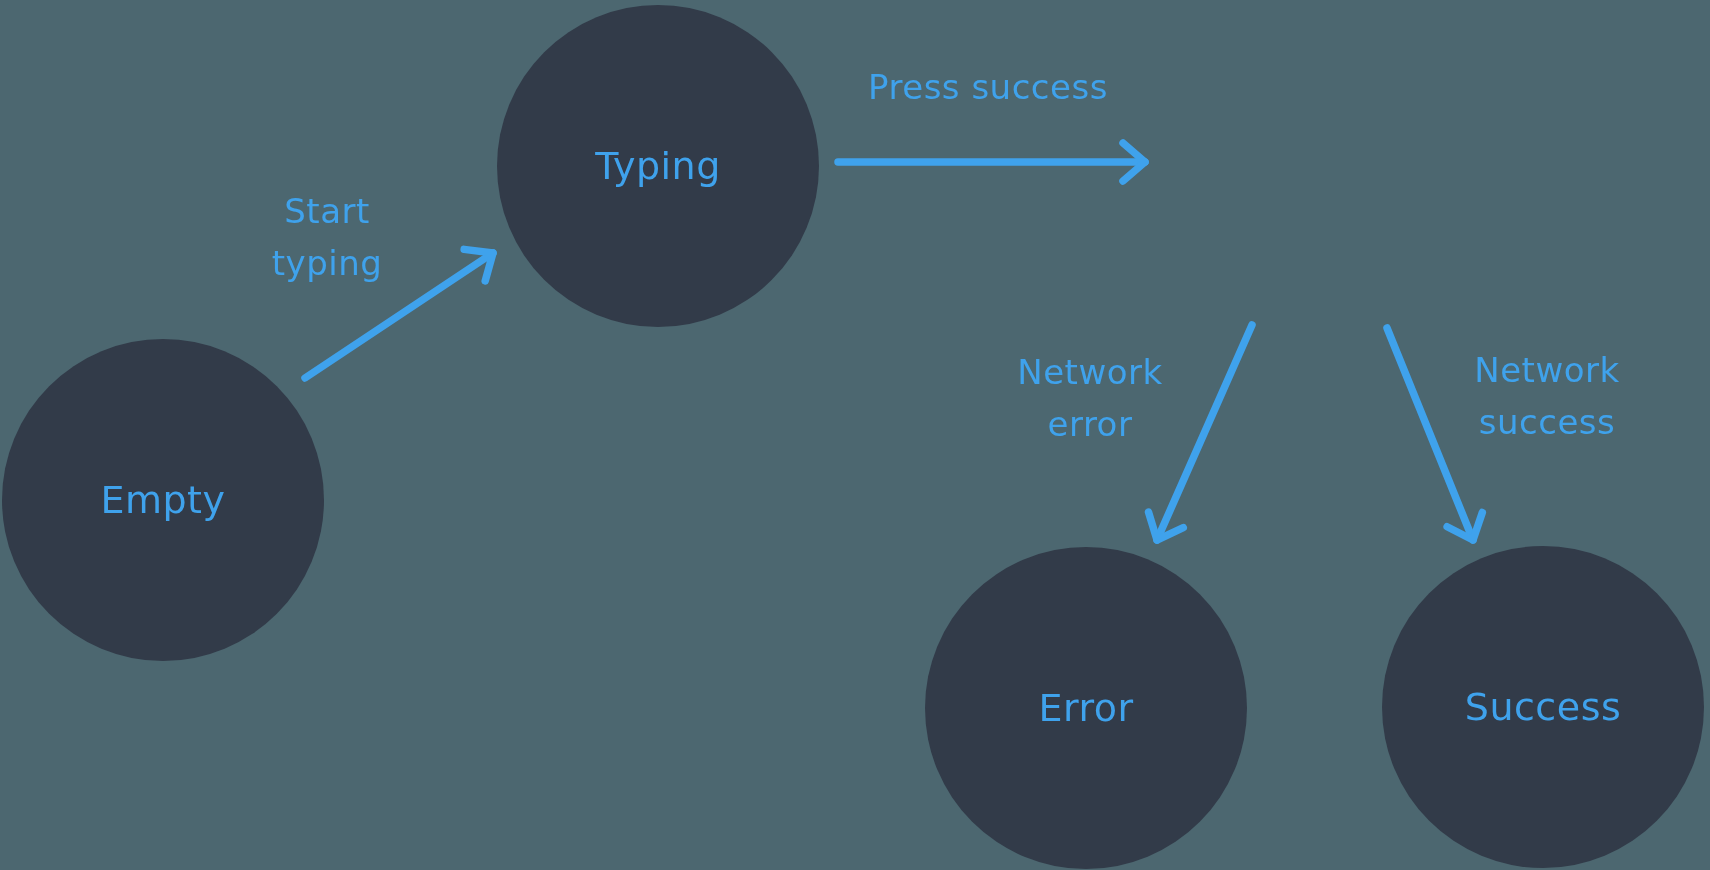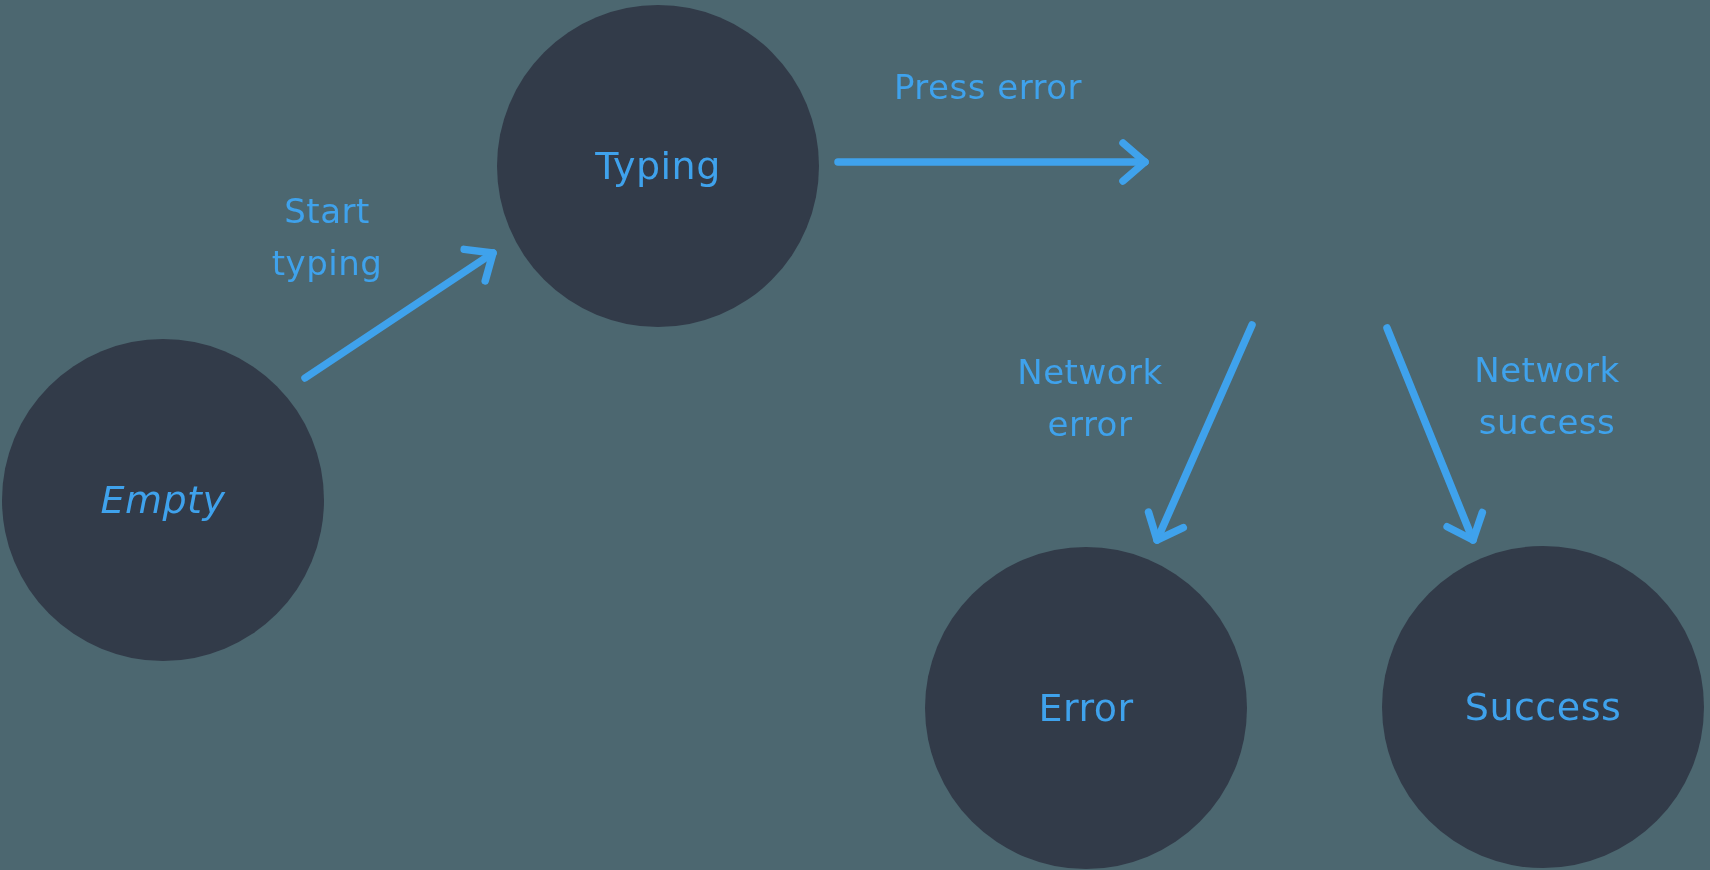--- a/index.html
+++ b/index.html
@@ -84,21 +84,21 @@
       <line class="arrow" x1="838" y1="162" x2="1145" y2="162" marker-end="url(#chevron)"></line>
     </g>
     <g>
       <line class="arrow" x1="1252" y1="325" x2="1157" y2="540" marker-end="url(#chevron)"></line>
     </g>
     <g>
       <line class="arrow" x1="1387" y1="328" x2="1473" y2="540" marker-end="url(#chevron)"></line>
     </g>
   </svg>
 
-  <div class="node" style="left:2px; top:339px;font-style:italic;">
+  <div class="node" style="left:2px; top:339px;">
     <span class="node-label">Empty</span>
   </div>
 
   <div class="node" style="left:497px; top:5px;">
     <span class="node-label">Typing</span>
   </div>
 
 
   <div class="node" style="left:925px; top:547px;">
     <span class="node-label">Error</span>
@@ -107,21 +107,21 @@
   <div class="node" style="left:1382px; top:546px;">
     <span class="node-label">Success</span>
   </div>
 
   <div class="edge-label" style="left:197px; top:185px; width:260px;text-align:center;">
     <div>Start</div>
     <div>typing</div>
   </div>
 
   <div class="edge-label" style="left:848px; top:61px; width:280px;">
-    <div>Press error</div>
+    <div>Press success</div>
   </div>
 
   <div class="edge-label" style="left:970px; top:346px; width:240px;">
     <div>Network</div>
     <div>error</div>
   </div>
 
   <div class="edge-label" style="left:1417px; top:344px; width:260px;">
     <div>Network</div>
     <div>success</div>

